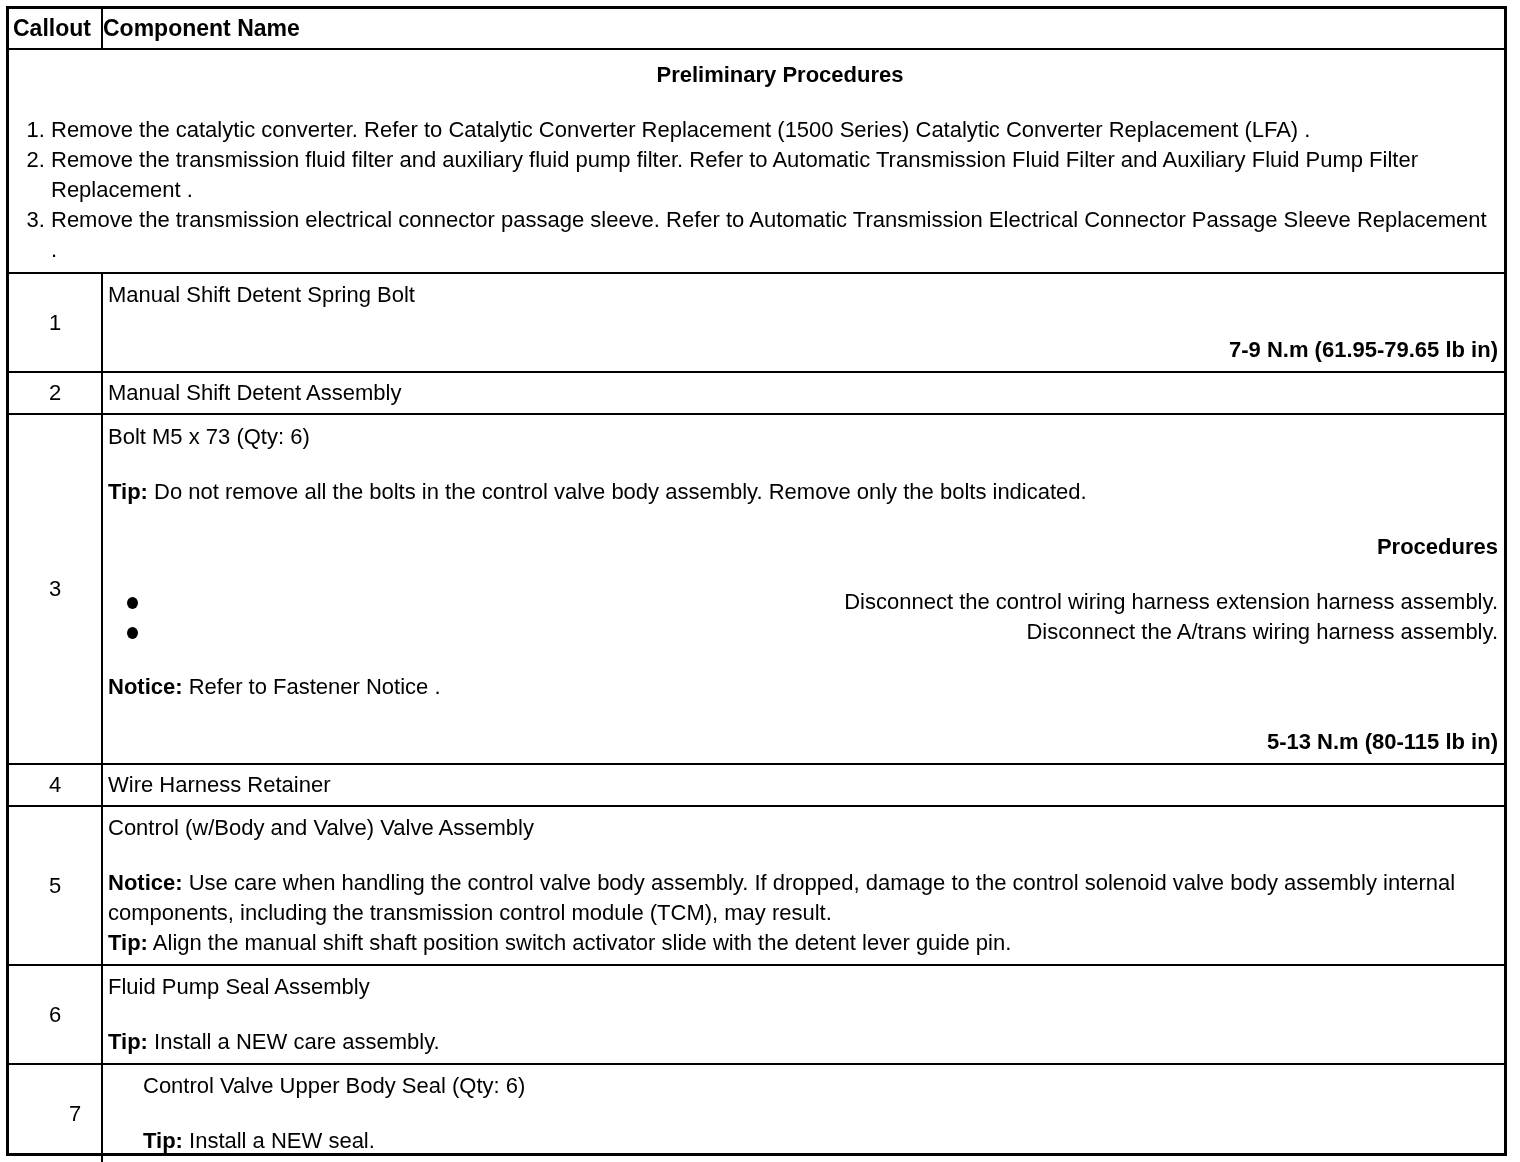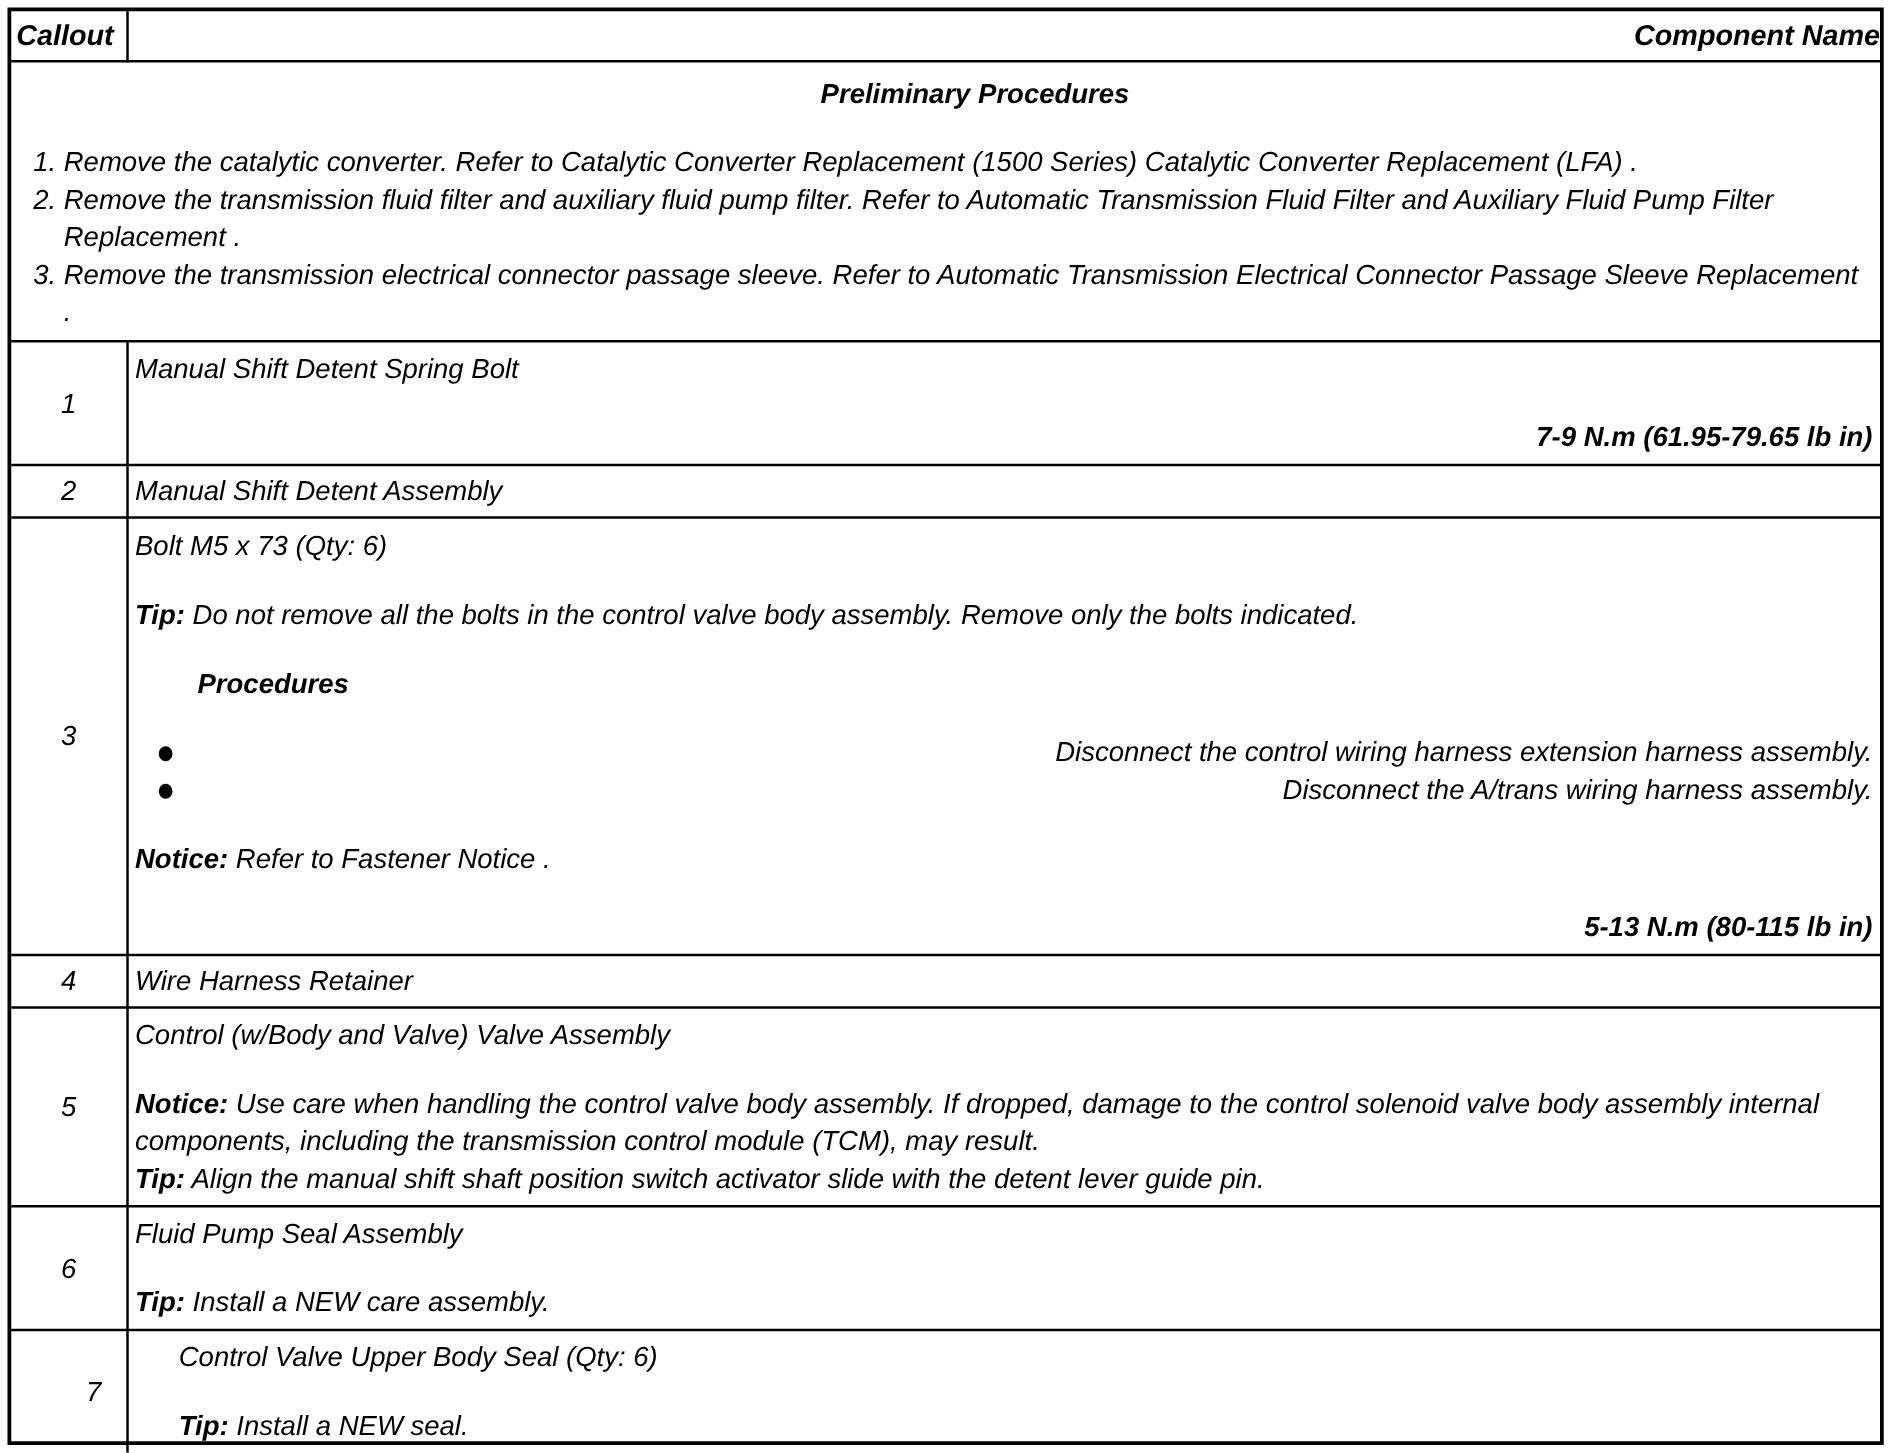--- a/index.html
+++ b/index.html
@@ -1,37 +1,37 @@
 <!DOCTYPE html>
 <html><head>
 <meta charset="utf-8">
 <style>
   html, body { margin: 0; padding: 0; background: #ffffff; }
   body { width: 1520px; height: 1162px; position: relative; overflow: hidden;
          font-family: "Liberation Sans", sans-serif; color: #000; }
   .tbl { position: absolute; left: 6px; top: 6px; width: 1501px; height: 1150px;
          box-sizing: border-box; border: 3px solid #000; }
   table { border-collapse: collapse; width: 100%; height: 100%; table-layout: fixed; }
-  td, th { border: 2px solid #000; padding: 0; vertical-align: middle; font-style: italic; }
+  td, th { border: 2px solid #000; padding: 0; vertical-align: middle; }
   tr:first-child th { border-top: none; }
   td:first-child, th:first-child { border-left: none; }
   td:last-child, th:last-child { border-right: none; }
   tr:last-child td { border-bottom: none; padding-left: 40px; }
   col.c1 { width: 93px; }
-  th { font-weight: bold; font-size: 23px; height: 39px; text-align: right; }
+  th { font-weight: bold; font-size: 23px; height: 39px; text-align: left; }
   th.callout-h { text-align: left; padding-left: 4px; }
   td.num { text-align: center; font-size: 22px; }
   td.desc { padding: 6px 6px 6px 5px; font-size: 22px; line-height: 30px; margin-left: 23px; }
   .gap { height: 25px; }
   .b { font-weight: bold; text-align: right; }
   .prelim { padding: 4px 8px 6px 0; font-size: 22px; line-height: 30px; }
   .prelim-title { font-weight: bold; padding-left: 55px; margin-top: 4px; text-align: center; }
   ol.steps { margin: 25px 0 0 0; padding-left: 42px; }
   ol.steps li { padding-left: 0; }
-  .proc-title { font-weight: bold; padding-left: 50px; }
+  .proc-title { font-weight: bold; padding-left: 50px; text-align: right; }
   ul.bullets { list-style: none; margin: 0; padding-left: 15px; text-align: right; }
   ul.bullets li { position: relative; padding-left: 35px; }
   ul.bullets li .dot { position: absolute; left: 4px; top: 10px; width: 11px; height: 12px;
                        border-radius: 50%; background: #000; }
 </style>
 </head>
 <body>
 
 <div class="tbl">
 <table>

